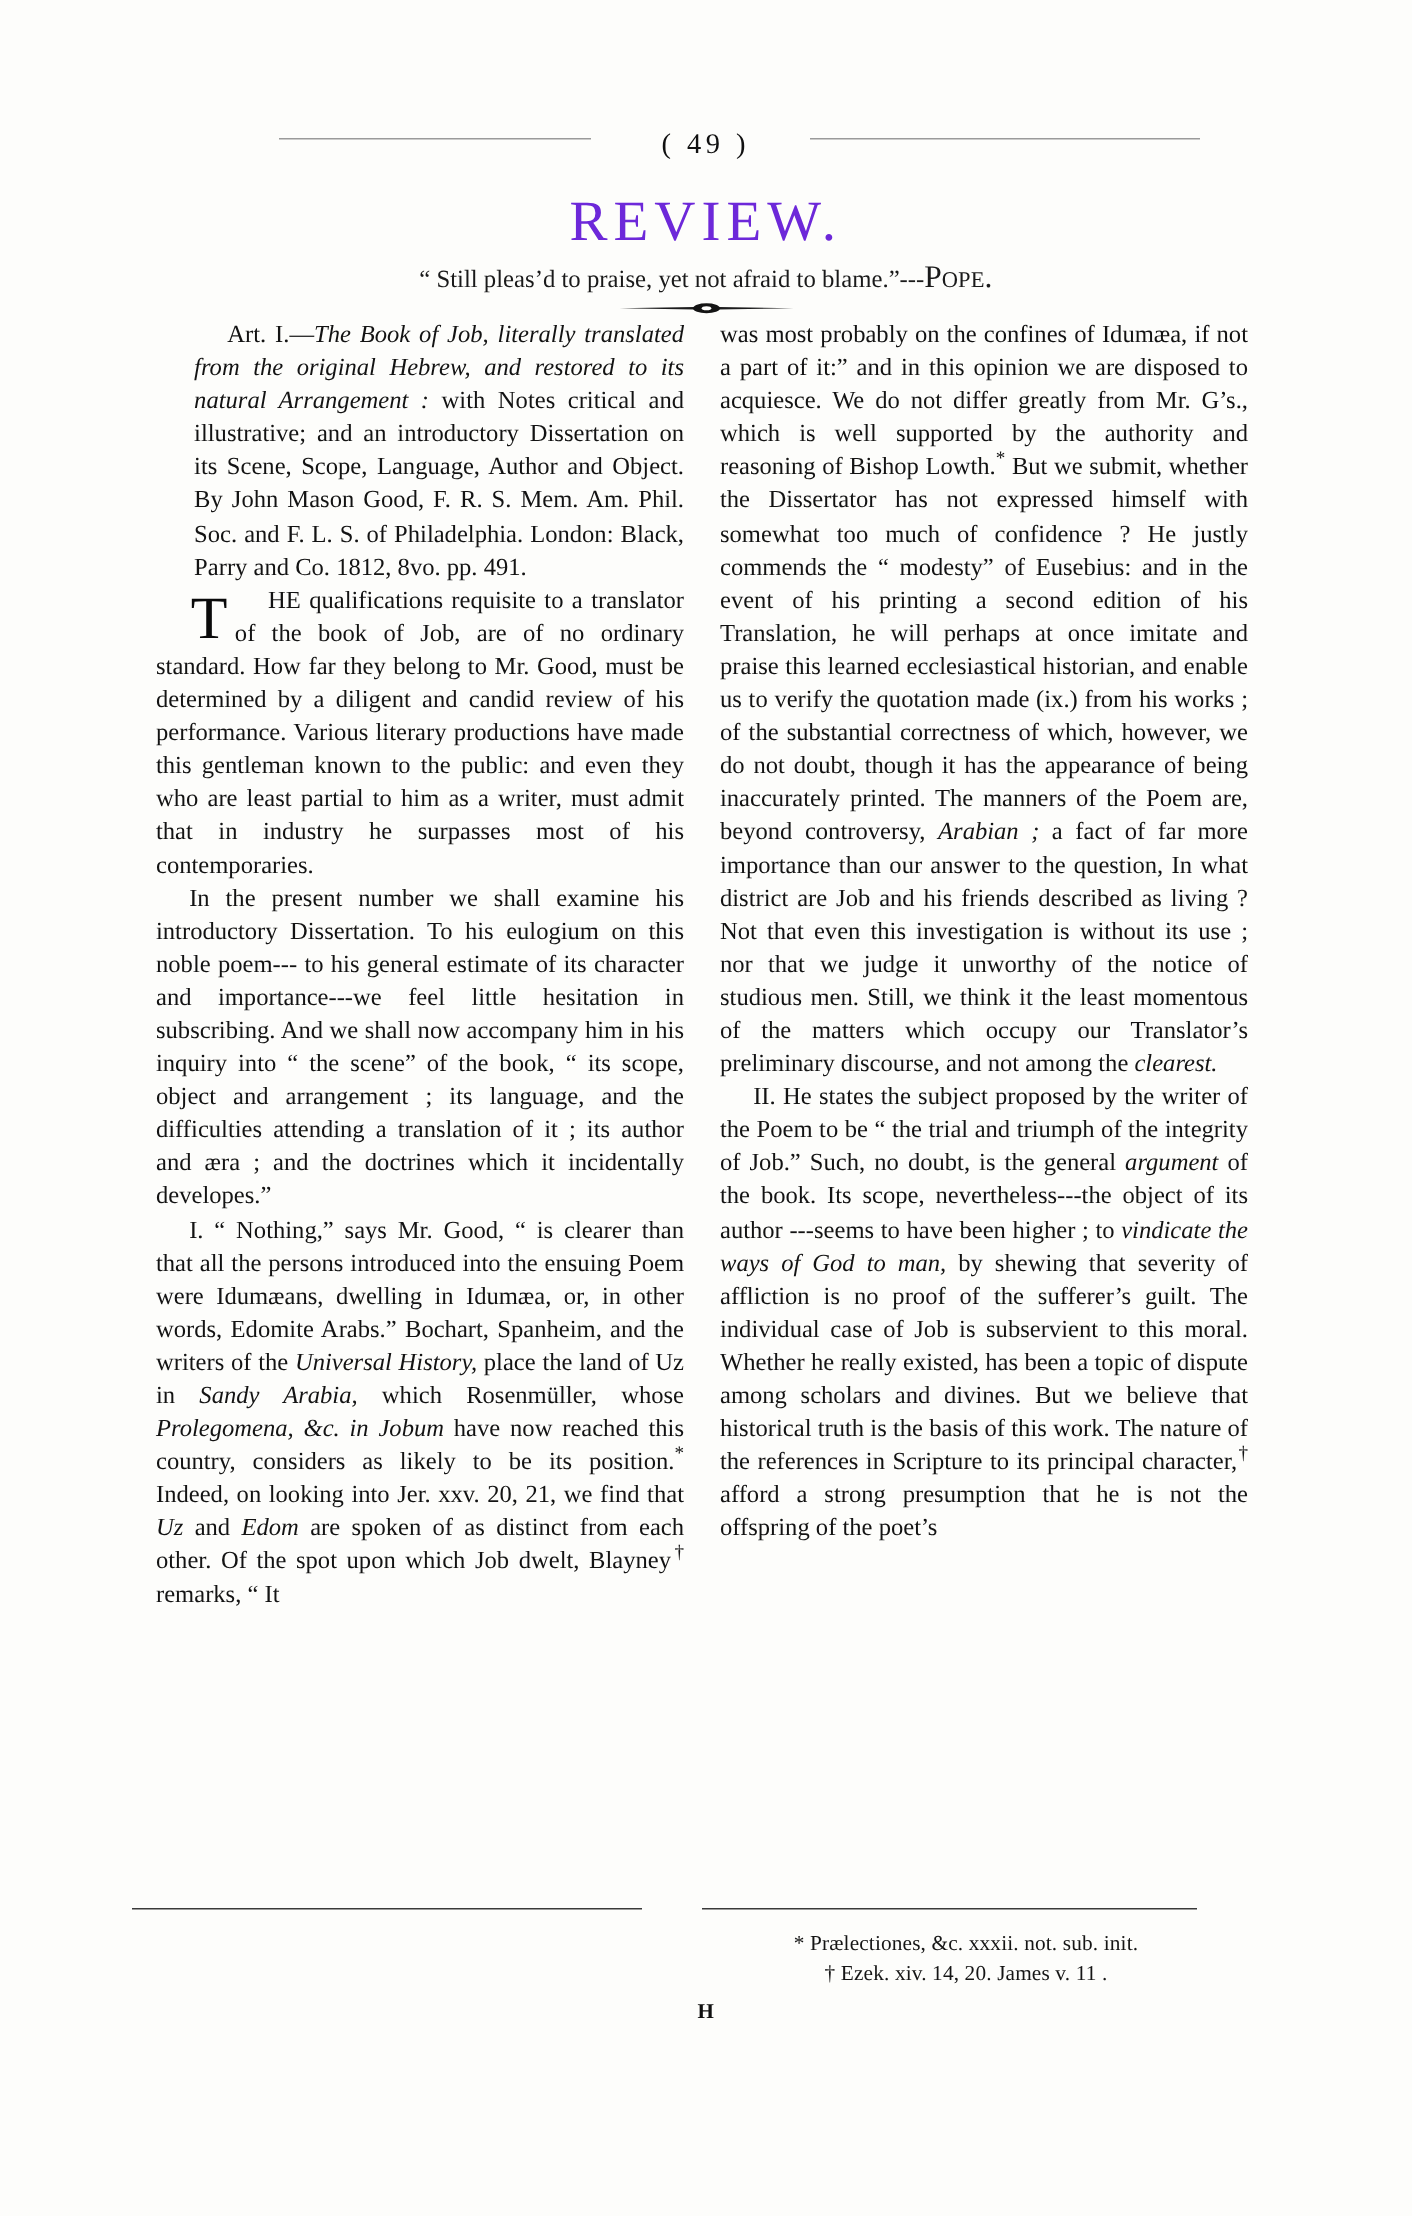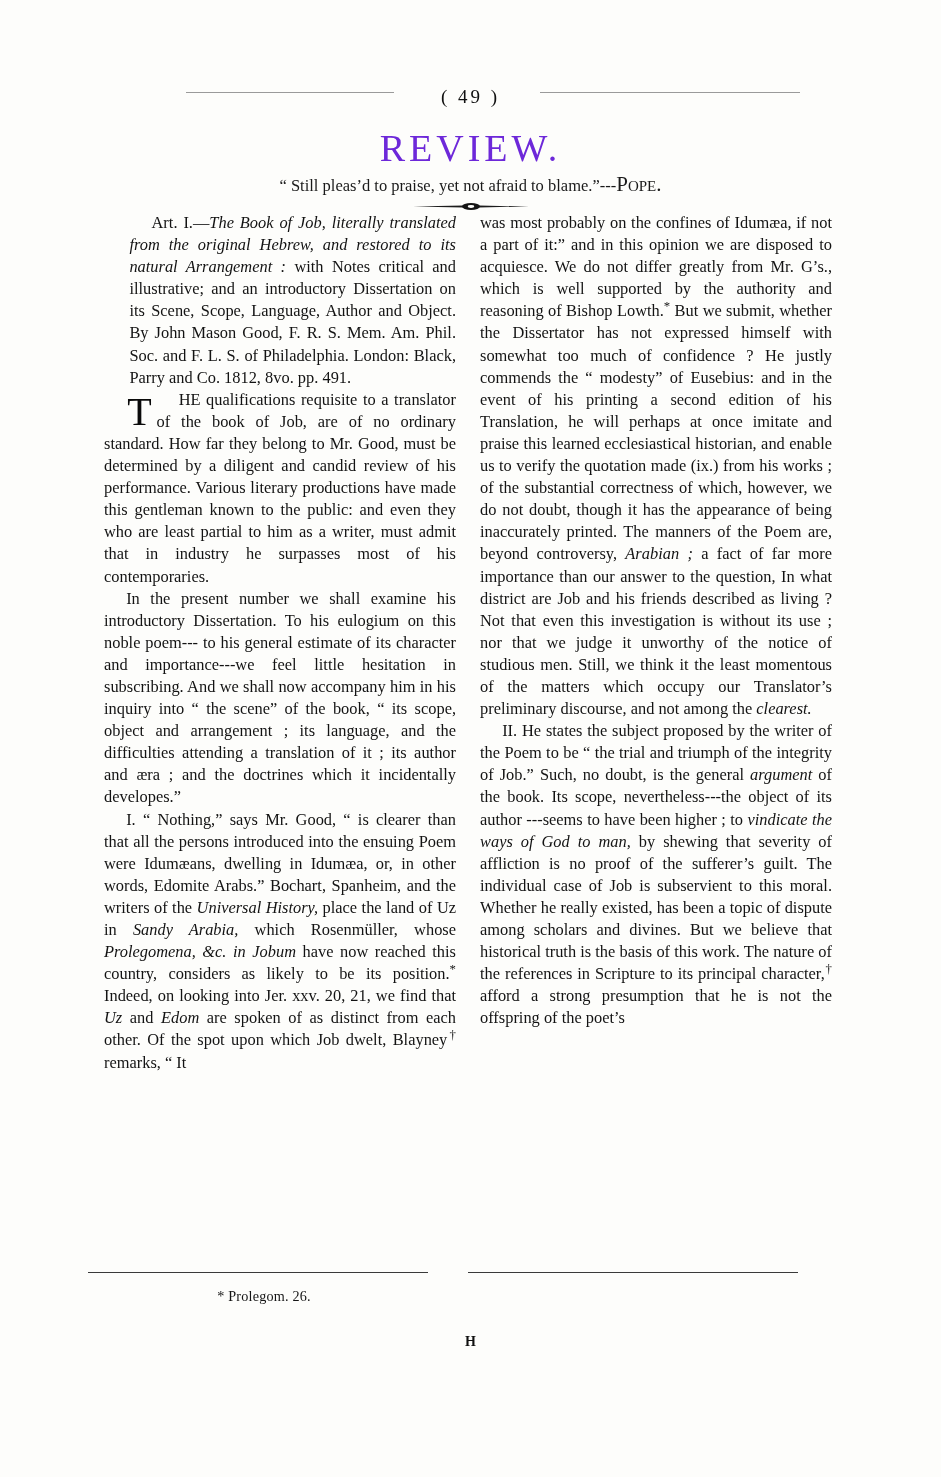--- a/index.html
+++ b/index.html
@@ -227,19 +227,22 @@
 
       <p><span>II.  He states the subject proposed by the  writer  of  the  Poem  to  be  “ the trial and triumph of the integrity of Job.”   Such, no doubt, is the general </span><i>argument</i><span> of  the  book.    Its  scope, nevertheless---the object of its author ---seems to have been higher ; to </span><i>vindicate the ways of God to man,</i><span> by shewing that severity of affliction is no proof  of  the  sufferer’s  guilt.    The individual case of Job is subservient to this moral.   Whether he really existed, has been a topic of dispute among scholars and divines.   But we believe that  historical  truth  is  the  basis  of this work.   The nature of the references in Scripture to its principal character,</span><sup class="fn">†</sup><span> afford a strong presumption that he is not the offspring of the poet’s</span></p>
 
     </div>
   </div>
 
   <div class="fn-rule fn-rule-left"></div>
   <div class="fn-rule fn-rule-right"></div>
 
   <div class="footnote-block fn-left">
-    <div class="fn-line">*  Prolegom. 26.</div>
-  </div>
-
+  </div>
+
+  <div class="footnote-block fn-right">
+    <div class="fn-line">*  Prælectiones, &amp;c. xxxii.  not. sub. init.</div>
+    <div class="fn-line">†  Ezek. xiv. 14, 20.   James v. 11 .</div>
+  </div>
 
   <div class="signature">H</div>
 
 </div>
 
 </body></html>

